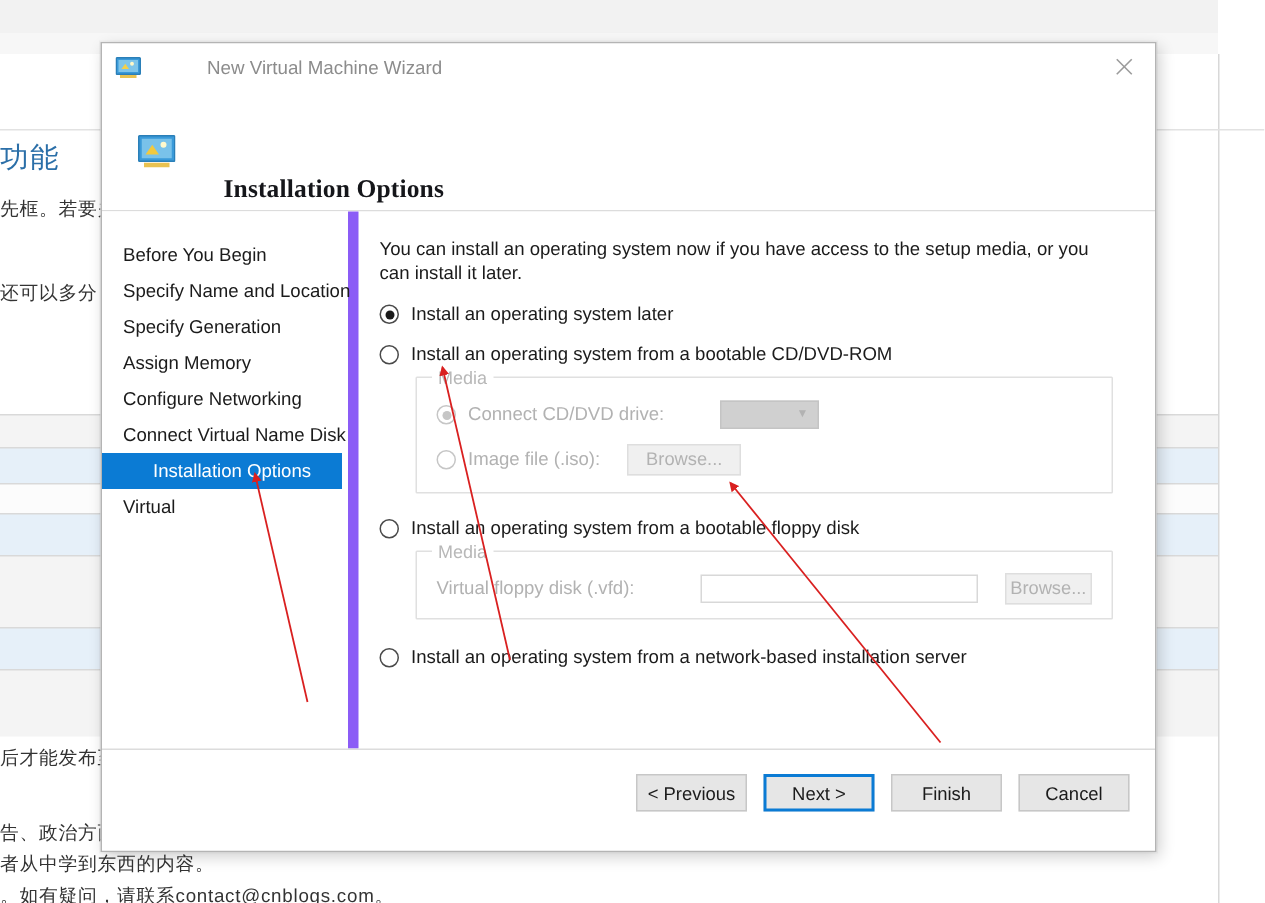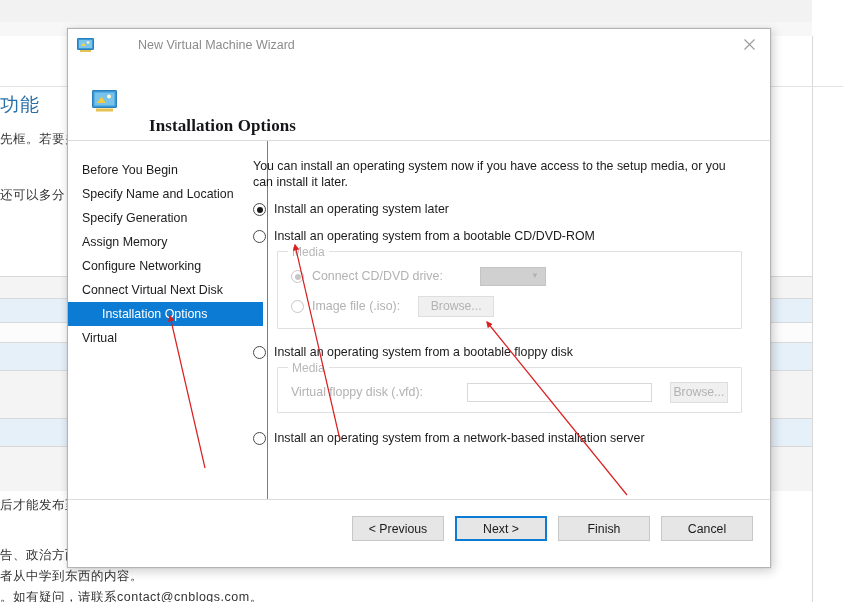--- a/index.html
+++ b/index.html
@@ -106,22 +106,22 @@
     letter-spacing: .1px;
   }
 
   .dlg-body {
     position: absolute; left: 0; top: 112px; right: 0; bottom: 67px;
     background: #ffffff;
   }
 
   
   .sidebar {
-    position: absolute; left: 0; top: 0; width: 200px; bottom: 0;
-    border-right: 1px solid #8b5cf6; background: #ffffff;
+    position: absolute; left: 0; top: 0; width: 171px; bottom: 0;
+    border-right: 7px solid #8b5cf6; background: #ffffff;
     padding-top: 17px; box-sizing: border-box;
   }
   .side-item {
     height: 24px; line-height: 24px;
     padding-left: 14px;
     font-size: 12.4px; color: #1b1b1b; white-space: nowrap;
   }
   .side-item.selected {
     background: #0b7bd4; color: #ffffff;
     padding-left: 34px;
@@ -209,21 +209,21 @@
   
   .dlg-footer {
     position: absolute; left: 0; right: 0; bottom: 0; height: 67px;
     background: #ffffff; border-top: 1px solid #dcdcdc;
   }
   .footer-btns {
     position: absolute; right: 17px; top: 16px;
     display: flex; gap: 11px;
   }
   .btn {
-    width: 92px; height: 25px; box-sizing: border-box;
+    width: 74px; height: 25px; box-sizing: border-box;
     background: #e6e6e6; border: 1px solid #c7c7c7;
     font-size: 12.3px; color: #1b1b1b;
     display: flex; align-items: center; justify-content: center; text-align: center;
   }
   .btn.primary {
     background: #e6e6e6; border: 2px solid #0b7bd4;
   }
 
   
   .arrows { position: absolute; inset: 0; pointer-events: none; }
@@ -300,21 +300,21 @@
     </div>
 
     <div class="dlg-body">
 
       <div class="sidebar">
         <div class="side-item">Before You Begin</div>
         <div class="side-item">Specify Name and Location</div>
         <div class="side-item">Specify Generation</div>
         <div class="side-item">Assign Memory</div>
         <div class="side-item">Configure Networking</div>
-        <div class="side-item">Connect Virtual Next Disk</div>
+        <div class="side-item">Connect Virtual Name Disk</div>
         <div class="side-item selected">Installation Options</div>
         <div class="side-item">Virtual</div>
       </div>
 
       <div class="content">
 
         <p class="intro">You can install an operating system now if you have access to the setup media, or you can install it later.</p>
 
         <div class="opt-row">
           <span class="radio checked"></span>

